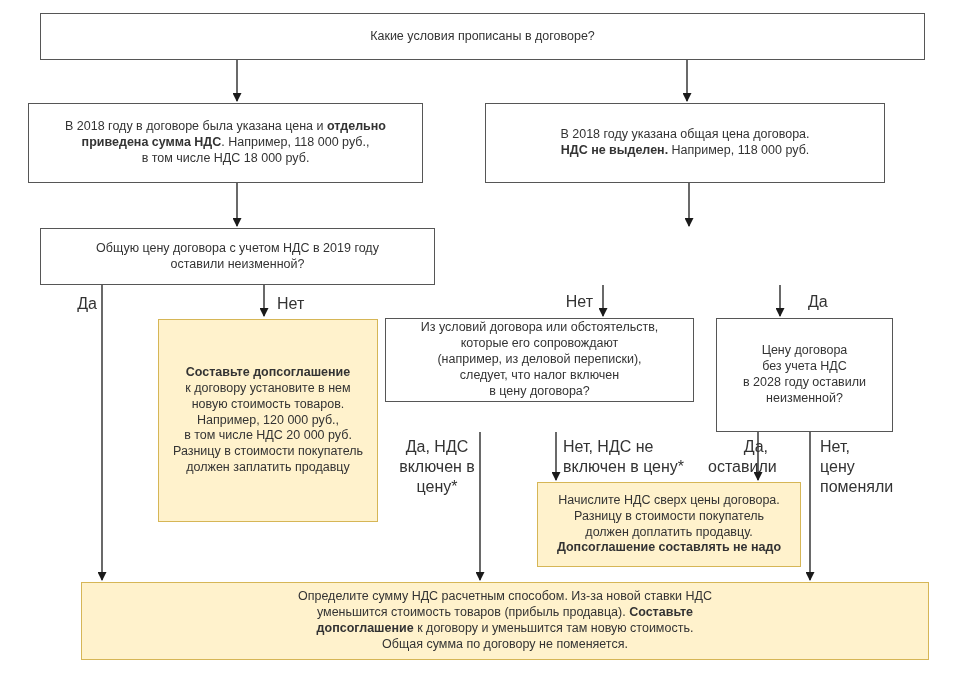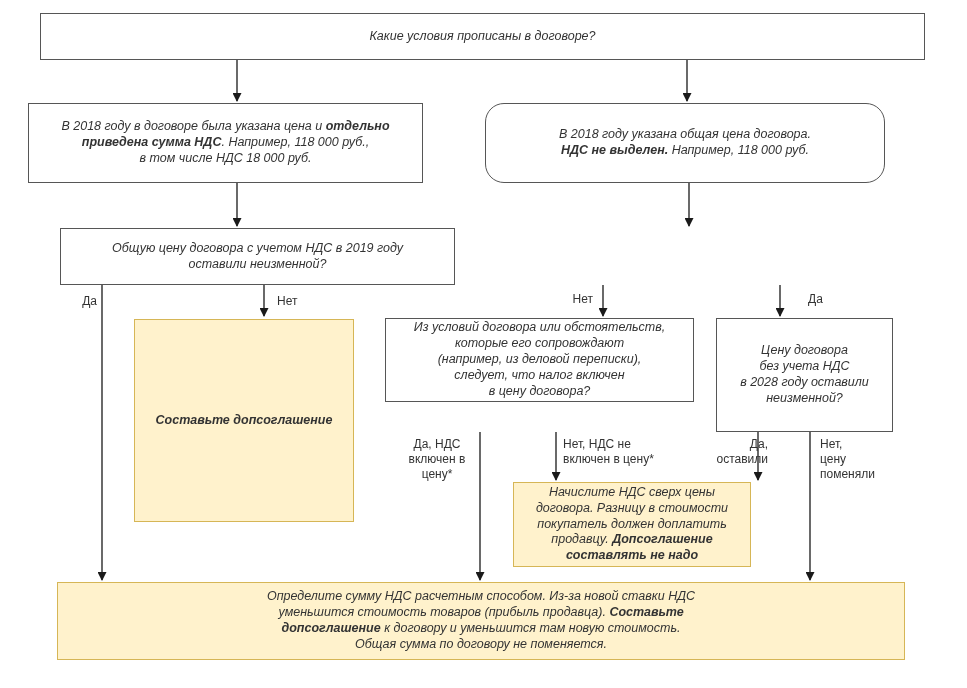--- a/index.html
+++ b/index.html
@@ -7,27 +7,27 @@
     position:relative;width:967px;height:688px;background:#ffffff;
     font-family:"Liberation Sans",sans-serif;overflow:hidden;
   }
   .edges{position:absolute;left:0;top:0;width:967px;height:688px;pointer-events:none;}
   .edge{stroke:var(--line,#1a1a1a);stroke-width:1.3;fill:none;}
   .box{
     position:absolute;box-sizing:border-box;background:#ffffff;
     border:1px solid #565656;display:flex;align-items:center;justify-content:center;
     text-align:center;color:var(--text,#333);font-size:12.5px;line-height:1.27;
   }
-  .box.yellow{background:var(--hl,#fff2cc);border-color:var(--hlb,#d6b656);}
-  .txt{width:100%;font-style:italic;}
+  .box.yellow{background:var(--hl,#fff2cc);border-color:var(--hlb,#d6b656);margin-left:24px;}
+  .txt{width:100%;}
   .pre{white-space:pre-line;}
   .blk{display:block;}
   b{font-weight:bold;}
   .lbl{
-    position:absolute;color:var(--text,#333);font-size:12px;line-height:1.26;
+    position:absolute;color:var(--text,#333);font-size:16px;line-height:1.26;
     white-space:pre-line;
   }
   .lbl.r{text-align:right;}
   .lbl.c{text-align:center;}
 </style>
 </head>
 <body>
 
 <div class="canvas">
 
@@ -57,54 +57,60 @@
     </div>
   </div>
 
   <div class="box" style="left:28px;top:103px;width:395px;height:80px;padding:2px 18px;">
     <div class="txt">
       <span>В 2018 году в договоре была указана цена и </span><b>отдельно приведена сумма НДС</b><span>. Например, 118 000 руб.,</span>
       <span class="blk">в том числе НДС 18 000 руб.</span>
     </div>
   </div>
 
-  <div class="box" style="left:485px;top:103px;width:400px;height:80px;padding:2px 20px;border-radius:19px;">
+  <div class="box" style="left:485px;top:103px;width:400px;height:80px;padding:2px 20px;">
     <div class="txt">
       <span class="blk">В 2018 году указана общая цена договора.</span><b>НДС не выделен.</b><span> Например, 118 000 руб.</span>
     </div>
   </div>
 
-  <div class="box" style="left:40px;top:228px;width:395px;height:57px;padding:2px 14px;margin-left:20px;">
+  <div class="box" style="left:40px;top:228px;width:395px;height:57px;padding:2px 14px;">
     <div class="txt pre">Общую цену договора с учетом НДС в 2019 году
 оставили неизменной?</div>
   </div>
 
 
   <div class="box yellow" style="left:134px;top:319px;width:220px;height:203px;padding:2px 10px;">
     <div class="txt">
       <b class="blk">Составьте допсоглашение</b>
+      <span class="blk pre">к договору установите в нем
+новую стоимость товаров.
+Например, 120 000 руб.,
+в том числе НДС 20 000 руб.
+Разницу в стоимости покупатель
+должен заплатить продавцу</span>
     </div>
   </div>
 
   <div class="box" style="left:385px;top:318px;width:309px;height:84px;padding:2px 12px;">
     <div class="txt pre">Из условий договора или обстоятельств,
 которые его сопровождают
 (например, из деловой переписки),
 следует, что налог включен
 в цену договора?</div>
   </div>
 
   <div class="box" style="left:716px;top:318px;width:177px;height:114px;padding:2px 8px;">
     <div class="txt pre">Цену договора
 без учета НДС
 в 2028 году оставили
 неизменной?</div>
   </div>
 
-  <div class="box yellow" style="left:513px;top:482px;width:238px;height:85px;padding:18px 14px;">
+  <div class="box yellow" style="left:513px;top:482px;width:264px;height:85px;padding:18px 14px;">
     <div class="txt">
       <span>Начислите НДС сверх цены договора. Разницу в стоимости покупатель должен доплатить продавцу. </span><b>Допсоглашение составлять не надо</b>
     </div>
   </div>
 
   <div class="box yellow" style="left:57px;top:582px;width:848px;height:78px;padding:2px 20px;">
     <div class="txt" style="max-width:450px;margin:0 auto;">
       <span>Определите сумму НДС расчетным способом. Из-за новой ставки НДС уменьшится стоимость товаров (прибыль продавца). </span><b>Составьте допсоглашение</b><span> к договору и уменьшится там новую стоимость.</span>
       <span class="blk">Общая сумма по договору не поменяется.</span>
     </div>

